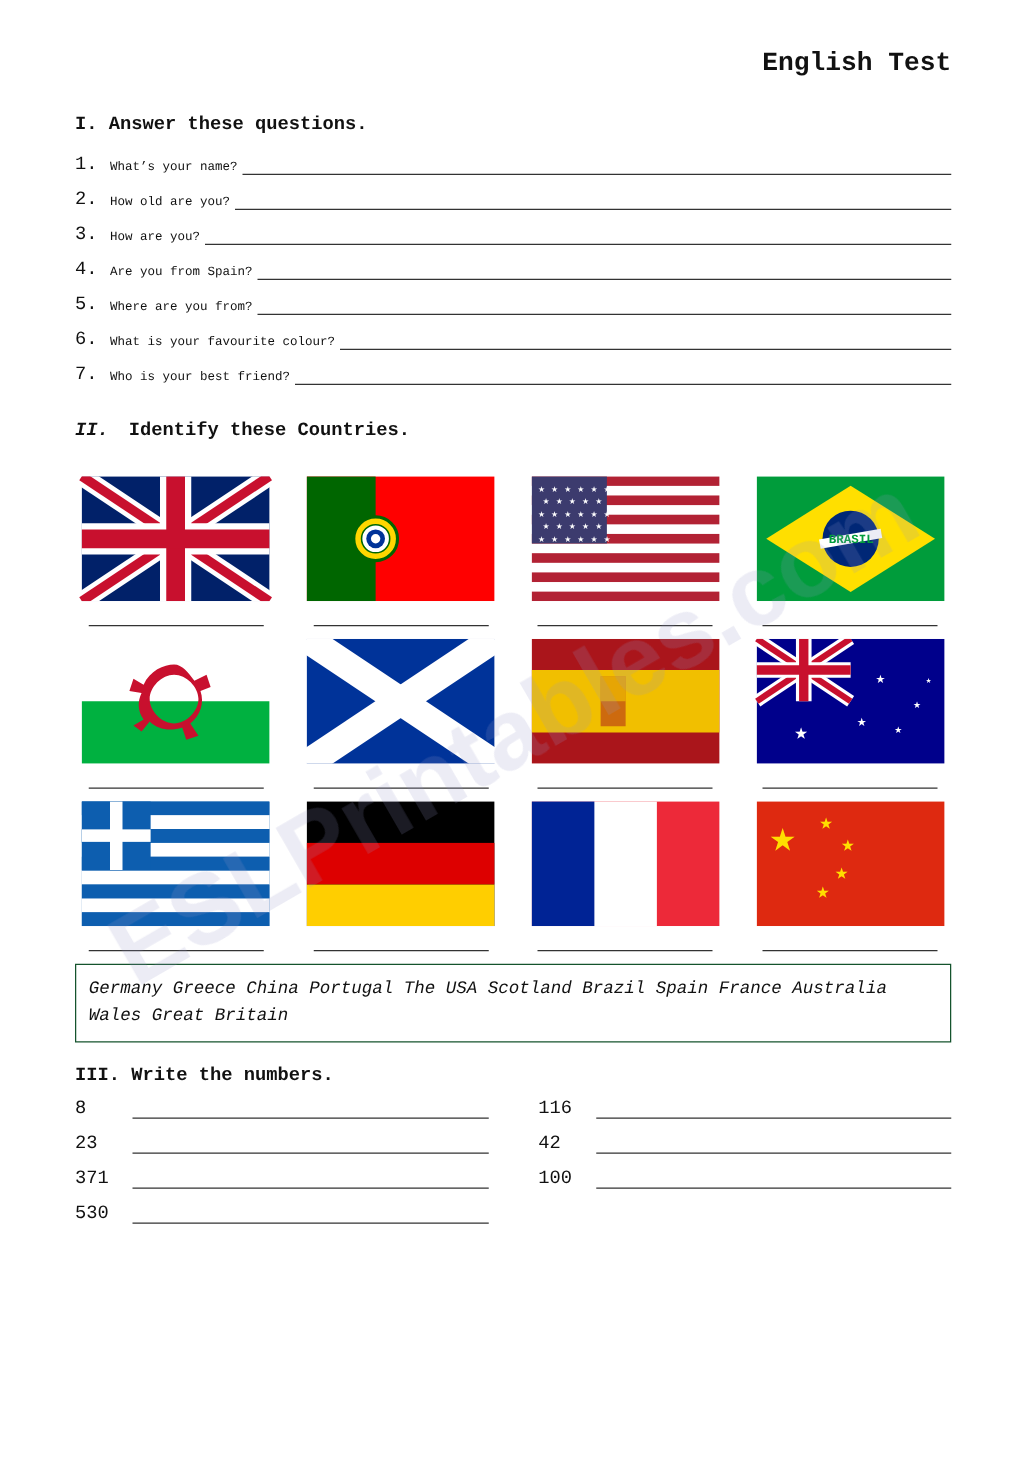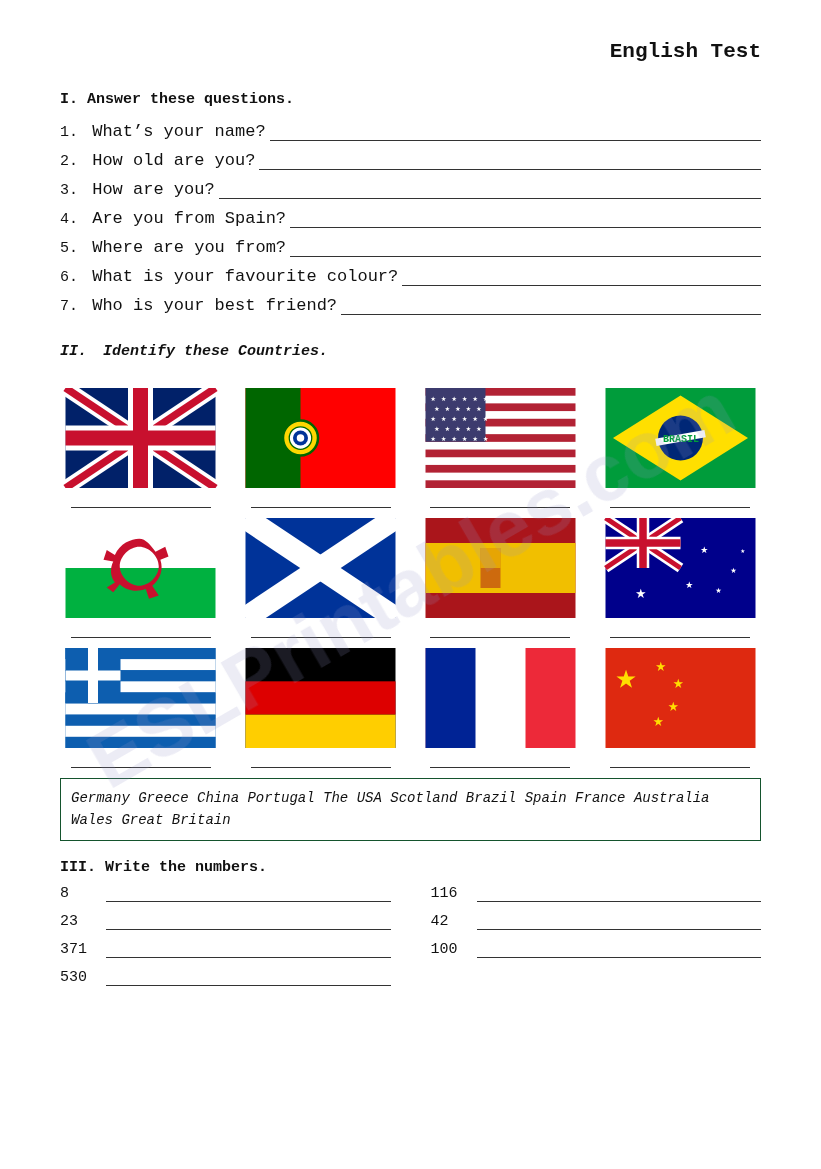--- a/index.html
+++ b/index.html
@@ -34,21 +34,21 @@
     .questions-list li {
       margin-bottom: 10px;
       display: flex;
       align-items: flex-end;
     }
     .q-num {
       min-width: 22px;
       font-size: 15px;
     }
     .q-text {
-      font-size: 17px;
+      font-size: 10px;
       white-space: nowrap;
     }
     .q-line {
       flex: 1;
       border-bottom: 1px solid #333;
       margin-left: 4px;
       height: 18px;
     }
     .flags-grid {
       display: grid;
@@ -169,21 +169,21 @@
     </li>
     <li>
       <span class="q-num">7.</span>
       <span class="q-text">&nbsp;Who is your best friend? </span>
       <div class="q-line"></div>
     </li>
   </ol>
 
 <div style="display:flex; align-items:baseline; gap:16px; margin-bottom:14px;">
   <span class="section-heading roman" style="font-weight:bold;font-style:italic;">II.</span>
-  <span class="section-heading" style="font-weight:bold;font-style:italic;">Identify these Countries.</span>
+  <span class="section-heading" style="font-weight:bold;">Identify these Countries.</span>
 </div>
 
 <div class="flags-grid">
 
   <div class="flag-item">
     <div class="flag-box">
       <svg viewBox="0 0 60 40" xmlns="http://www.w3.org/2000/svg">
         <rect width="60" height="40" fill="#012169"></rect>
         <line x1="0" y1="0" x2="60" y2="40" stroke="white" stroke-width="6"></line>
         <line x1="60" y1="0" x2="0" y2="40" stroke="white" stroke-width="6"></line>

